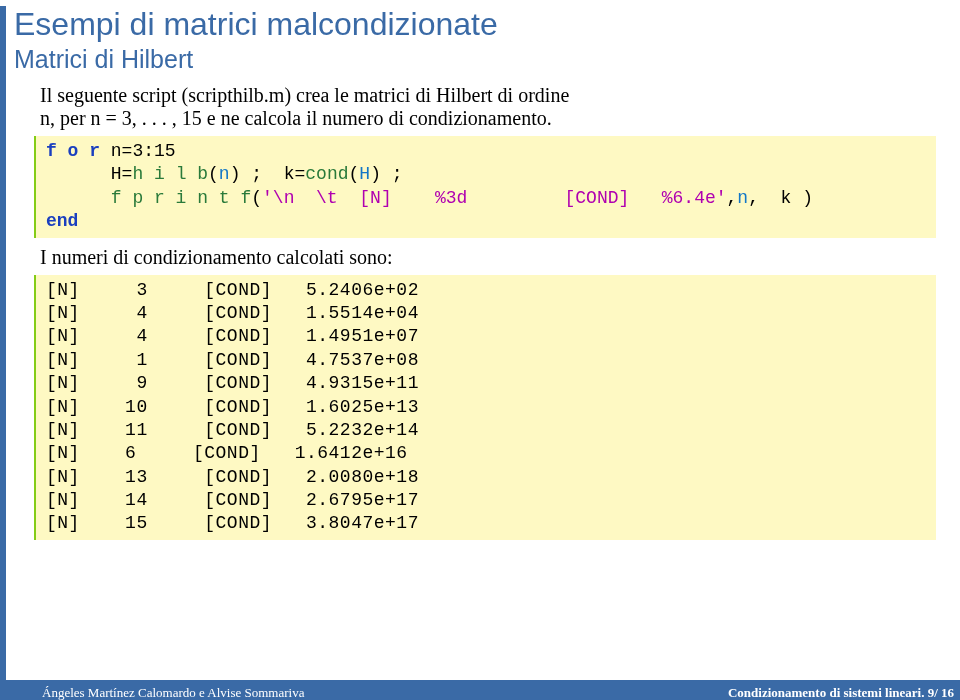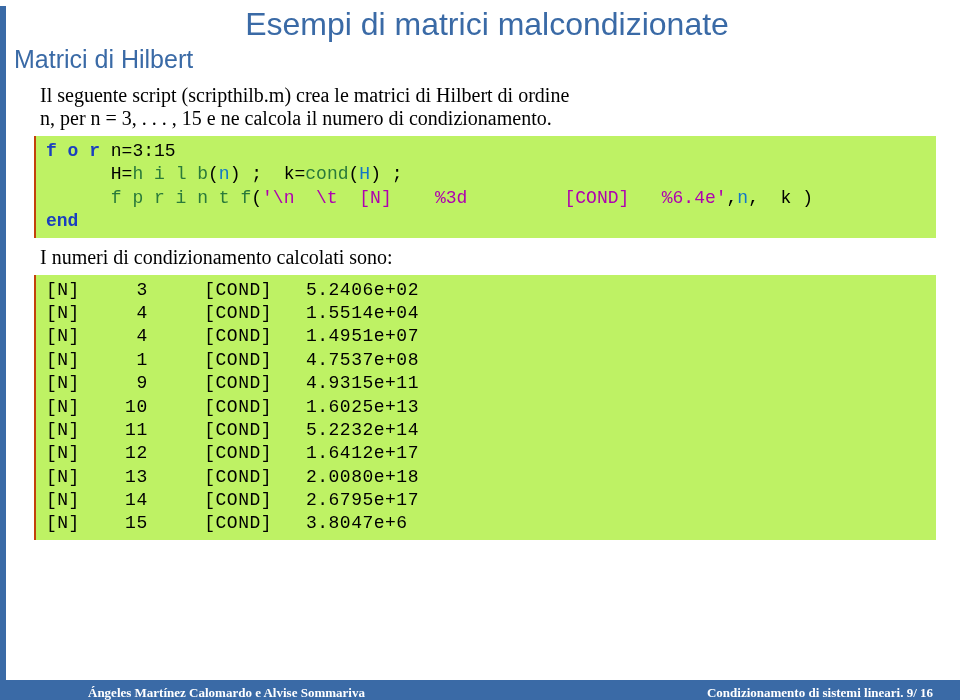--- a/index.html
+++ b/index.html
@@ -24,62 +24,61 @@
     width: 6px;
     height: 700px;
     background: #3a6aa6;
   }
   .title {
     font-size: 32px;
     color: #3a6aa6;
     margin: 6px 0 0 14px;
     font-weight: normal;
     font-family: 'Trebuchet MS', Arial, sans-serif;
-    text-align: center;
   }
   .subtitle {
     font-size: 25px;
     color: #3a6aa6;
     margin: 2px 0 10px 14px;
     font-family: 'Trebuchet MS', Arial, sans-serif;
   }
   .bodytext {
     font-size: 20px;
     color: #000;
     margin: 8px 8px 6px 40px;
   }
   .codeblock {
-    background: #bef264;
+    background: #fef9c3;
     margin: 4px 0 4px 34px;
     padding: 4px 6px 4px 10px;
     font-family: 'Courier New', monospace;
     font-size: 18px;
     line-height: 1.3;
     width: 884px;
-    border-left: 2px solid #c2410c;
+    border-left: 2px solid #84cc16;
   }
   .kw { color: #1a3fbf; font-weight: bold; }
   .func { color: #2a7a3a; }
   .arg { color: #1277c7; }
   .str { color: #b000b0; }
   .mono { font-family: 'Courier New', monospace; letter-spacing: 0.5px; }
   .footer {
     position: absolute;
     bottom: 0;
     left: 0;
     width: 960px;
     height: 26px;
     background: #3a6aa6;
     color: #fff;
     font-size: 13px;
     display: flex;
     align-items: center;
   }
-  .footer-left { flex: 0 0 auto; padding-left: 88px; font-weight: bold; }
-  .footer-right { flex: 1; text-align: right; padding-right: 27px; font-weight: bold; }
+  .footer-left { flex: 0 0 auto; padding-left: 42px; font-weight: normal; }
+  .footer-right { flex: 1; text-align: right; padding-right: 6px; font-weight: bold; }
   .outrow { white-space: pre; }
   .nline { white-space: pre; }
 </style>
 </head>
 <body>
 
 <div class="slide">
   <div class="vbar"></div>
 
   <div class="title">Esempi di matrici malcondizionate</div>
@@ -100,23 +99,23 @@
   <div class="bodytext">I numeri di condizionamento calcolati sono:</div>
 
   <div class="codeblock mono" id="outblock">
       <div class="outrow">[N]     3     [COND]   5.2406e+02</div>
       <div class="outrow">[N]     4     [COND]   1.5514e+04</div>
       <div class="outrow">[N]     4     [COND]   1.4951e+07</div>
       <div class="outrow">[N]     1     [COND]   4.7537e+08</div>
       <div class="outrow">[N]     9     [COND]   4.9315e+11</div>
       <div class="outrow">[N]    10     [COND]   1.6025e+13</div>
       <div class="outrow">[N]    11     [COND]   5.2232e+14</div>
-      <div class="outrow">[N]    12     [COND]   1.6412e+17</div>
+      <div class="outrow">[N]    6     [COND]   1.6412e+16</div>
       <div class="outrow">[N]    13     [COND]   2.0080e+18</div>
       <div class="outrow">[N]    14     [COND]   2.6795e+17</div>
-      <div class="outrow">[N]    15     [COND]   3.8047e+6</div>
+      <div class="outrow">[N]    15     [COND]   3.8047e+17</div>
     </div>
 
   <div class="footer">
     <div class="footer-left">Ángeles Martínez Calomardo e Alvise Sommariva</div>
     <div class="footer-right">Condizionamento di sistemi lineari.      9/ 16</div>
   </div>
 </div>
 
 </body></html>

